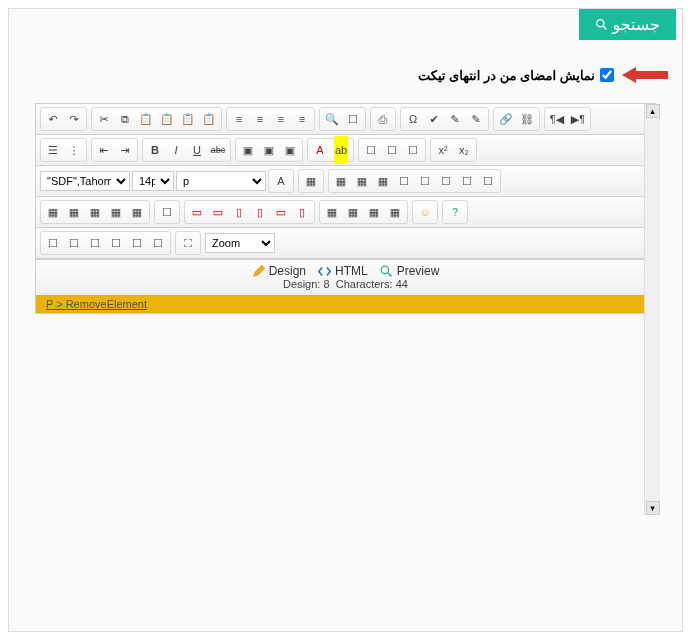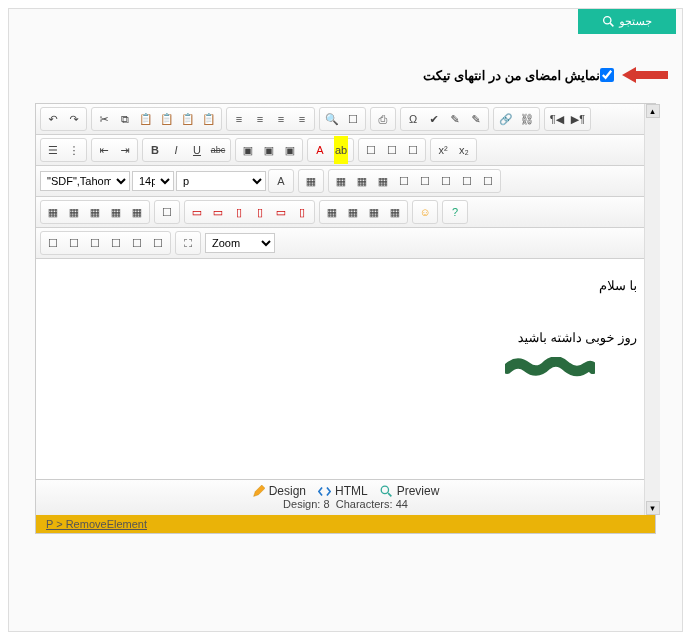--- a/index.html
+++ b/index.html
@@ -1,22 +1,22 @@
 <!DOCTYPE html>
 <html><head>
 <meta charset="utf-8">
 <style>
 * { box-sizing: border-box; margin: 0; padding: 0; }
 body { font-family: Tahoma, Arial, sans-serif; font-size: 12px; background: #fff; width: 691px; height: 640px; overflow: hidden; }
 .outer { border: 1px solid #ddd; margin: 8px; padding: 6px; background: #fafafa; height: 624px; position: relative; }
-.search-btn { position: absolute; top: 0; right: 6px; background: #1abc9c; color: #fff; padding: 6px 24px; font-size: 11px; cursor: pointer; display: flex; align-items: center; gap: 4px; }
+.search-btn { position: absolute; top: 0; right: 6px; background: #1abc9c; color: #fff; padding: 6px 16px; font-size: 16px; cursor: pointer; display: flex; align-items: center; gap: 4px; }
 .search-btn svg { width: 13px; height: 13px; }
 .arrow-row { margin-top: 50px; text-align: right; padding-right: 8px; display: flex; justify-content: flex-end; align-items: center; gap: 8px; }
 .red-arrow { width: 46px; height: 20px; }
-.checkbox-row { display: flex; align-items: center; font-weight: bold; font-size: 13px; direction: rtl; }
+.checkbox-row { display: flex; align-items: center; gap: 5px; font-weight: bold; font-size: 13px; direction: rtl; }
 .checkbox-row input { width: 14px; height: 14px; }
 .editor-wrap { border: 1px solid #ccc; margin: 18px 20px 4px 20px; background: #fff; }
 .toolbar { border-bottom: 1px solid #d0d0d0; padding: 3px 4px; display: flex; flex-wrap: wrap; gap: 2px; align-items: center; background: linear-gradient(#fdfdfd,#f0f0f0); }
 .tgroup { display: flex; align-items: center; gap: 1px; border: 1px solid #d8d8d8; border-radius: 3px; padding: 1px 2px; background: linear-gradient(#fff,#f4f4f4); margin-right: 2px; }
 .tbtn { width: 20px; height: 20px; display: flex; align-items: center; justify-content: center; cursor: pointer; border-radius: 2px; font-size: 11px; color: #444; }
 .tsel { height: 20px; font-size: 11px; border: 1px solid #ccc; background: #fff; padding: 0 2px; }
 .content { min-height: 220px; padding: 14px 18px; direction: rtl; text-align: right; font-size: 13px; line-height: 2; position: relative; }
 .signature-mark { position: absolute; right: 60px; top: 98px; width: 90px; height: 20px; }
 .bottom-tabs { border-top: 1px solid #ccc; display: flex; align-items: center; justify-content: space-between; padding: 4px 10px; background: linear-gradient(#fdfdfd,#f0f0f0); font-size: 12px; flex-direction: column; }
 .tabs-left { display: flex; gap: 12px; align-items: center; }
@@ -197,28 +197,20 @@
         <div class="tbtn">☐</div>
         <div class="tbtn">☐</div>
         <div class="tbtn">☐</div>
       </div>
       <div class="tgroup">
         <div class="tbtn">⛶</div>
       </div>
       <select class="tsel" style="width:70px"><option>Zoom</option></select>
     </div>
 
-    <div class="content">
-      <div>با سلام</div>
-      <br>
-      <div>روز خوبی داشته باشید</div>
-      <svg class="signature-mark" viewBox="0 0 90 20">
-        <path d="M2,12 Q12,2 22,10 Q32,18 42,8 Q52,0 62,10 Q72,18 82,10 Q87,7 88,12" stroke="#2a6b3f" stroke-width="10" fill="none" stroke-linecap="round"></path>
-      </svg>
-    </div>
 
     <div class="bottom-tabs">
       <div class="tabs-left">
         <div class="tab">
           <svg viewBox="0 0 16 16">
               <path d="M2,14 L4,8 L12,0 L16,4 L8,12 L2,14 Z" fill="#f5a623" stroke="#c08000" stroke-width="0.5"></path>
             </svg>
           <span>Design</span>
         </div>
         <div class="tab">

